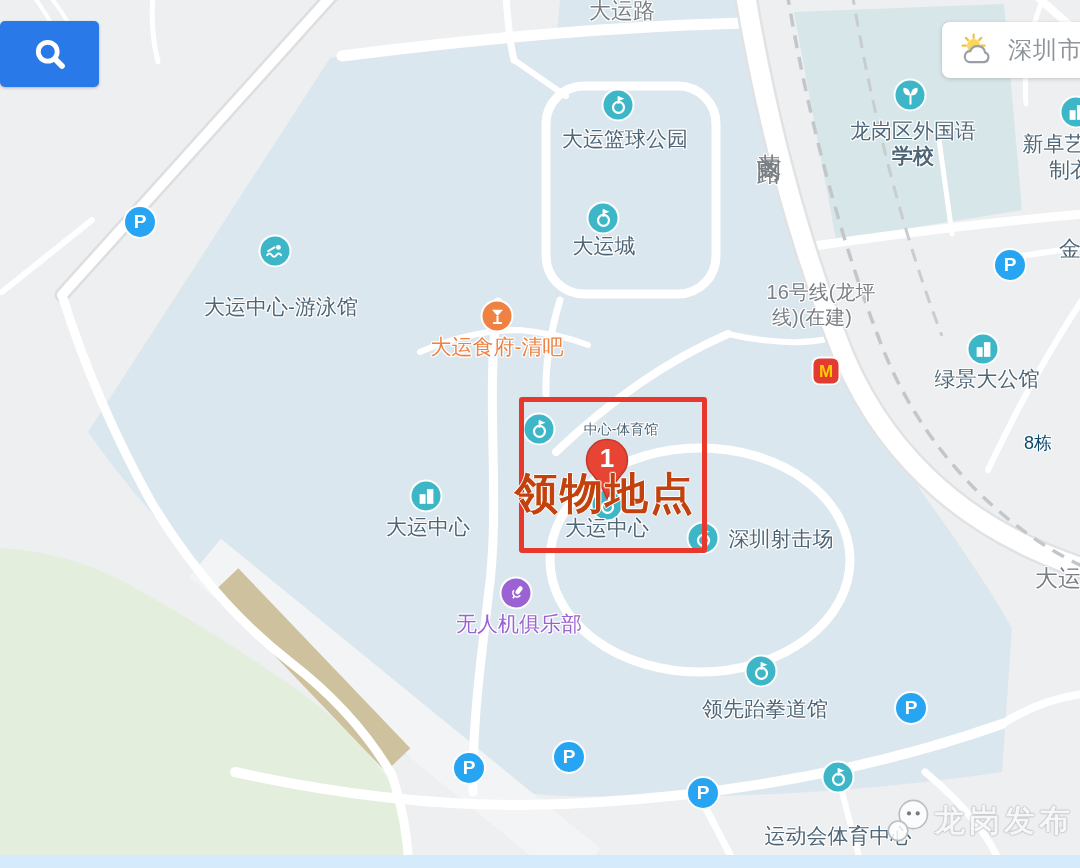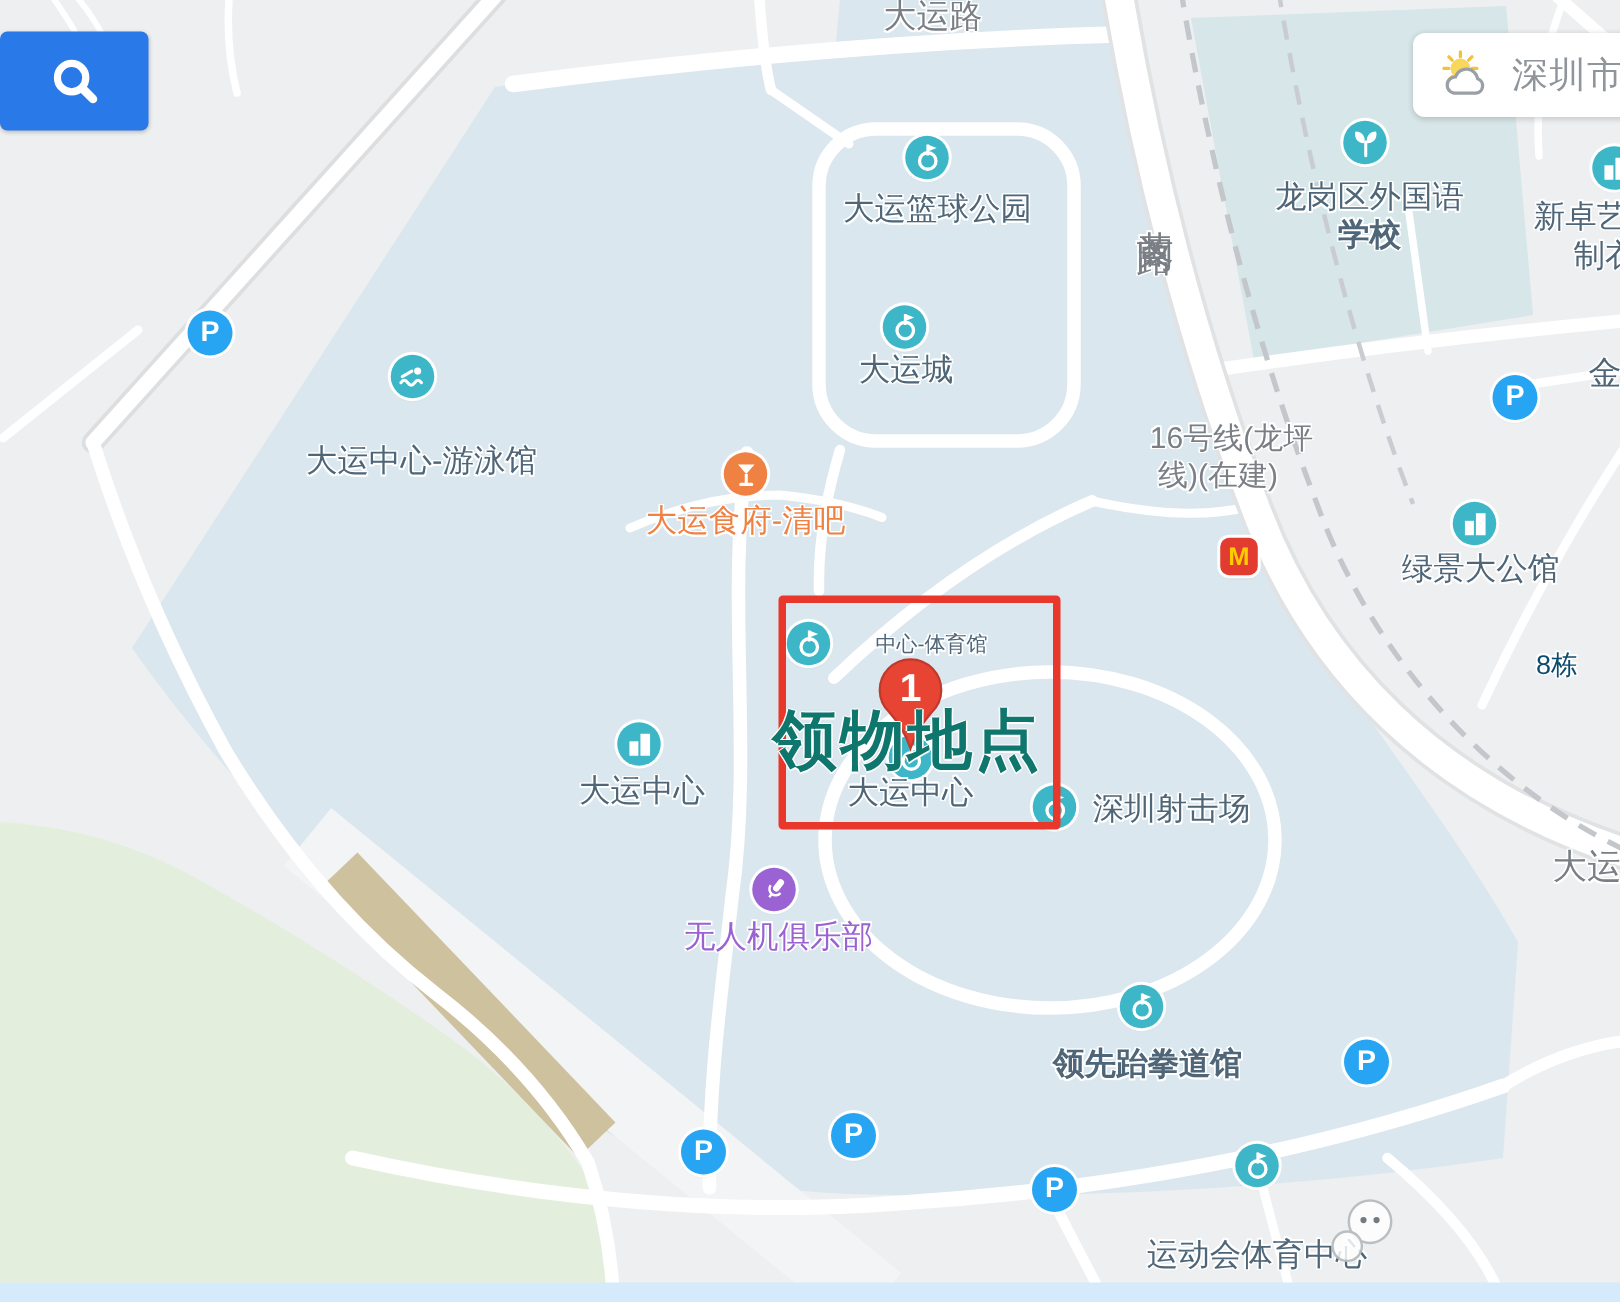--- a/index.html
+++ b/index.html
@@ -213,21 +213,21 @@
         </svg>
       </div>
       <div class="lbl" style="left: 519px; top: 624px; font-size: 21px; color: rgb(154, 98, 210);">无人机俱乐部</div>
       <div class="mapicon" style="background: rgb(61, 183, 200); left: 761px; top: 671px;">
         <svg viewBox="-12 -12 24 24" width="22" height="22">
           <circle cx="0" cy="2" r="6" fill="none" stroke="#fff" stroke-width="2.4"></circle>
           <path d="M0,-10 V-2" stroke="#fff" stroke-width="2"></path>
           <path d="M0,-10 L6.5,-7.5 L0,-5 Z" fill="#fff"></path>
         </svg>
       </div>
-      <div class="lbl" style="left: 765px; top: 709px; font-size: 21px; font-weight: bold;">领先跆拳道馆</div>
+      <div class="lbl" style="left: 765px; top: 709px; font-size: 21px;">领先跆拳道馆</div>
       <div class="mapicon" style="background: rgb(61, 183, 200); left: 838px; top: 777px;">
         <svg viewBox="-12 -12 24 24" width="22" height="22">
           <circle cx="0" cy="2" r="6" fill="none" stroke="#fff" stroke-width="2.4"></circle>
           <path d="M0,-10 V-2" stroke="#fff" stroke-width="2"></path>
           <path d="M0,-10 L6.5,-7.5 L0,-5 Z" fill="#fff"></path>
         </svg>
       </div>
       <div class="lbl" style="left: 838px; top: 836px; font-size: 21px;">运动会体育中心</div>
       <div class="mapicon sq" style="background: rgb(226, 59, 47); left: 826px; top: 371px;">M</div>
       <div class="lbl road" style="left: 622px; top: 11px; font-size: 22px;">大运路</div>
@@ -244,21 +244,21 @@
       <div class="mapicon park" style="background: rgb(40, 165, 242); left: 469px; top: 768px;">P</div>
       <div class="mapicon park" style="background: rgb(40, 165, 242); left: 703px; top: 793px;">P</div>
     </div>
 
   <div class="layer" id="annotation">
     <div class="redbox" id="redbox" style="left: 519px; top: 397px; width: 178px; height: 146px; border-color: rgb(232, 56, 43);"></div>
     <svg class="pin" id="pin" width="46" height="66" viewBox="-23 -23 46 66" style="left: 584px; top: 436px;">
       <path d="M0,40 C-4,28 -9,22 -14,16 A20.5,20.5 0 1 1 14,16 C9,22 4,28 0,40 Z" fill="#e8name" style="fill:#e84433" stroke="#bf3a2b" stroke-width="1.5"></path>
       <text x="0" y="8" text-anchor="middle" font-size="26" font-weight="bold" fill="#ffffff">1</text>
     </svg>
-    <div class="redlabel" id="redlabel" style="left: 605px; top: 494px; color: #0f766e;">领物地点</div>
+    <div class="redlabel" id="redlabel" style="left: 605px; top: 494px; color: #c2410c;">领物地点</div>
   </div>
 
   <div class="search-btn">
     <svg viewBox="0 0 24 24" width="36" height="36">
       <circle cx="10.5" cy="10.5" r="6.3" fill="none" stroke="#fff" stroke-width="3.2"></circle>
       <path d="M15.5,15.5 L20,20" stroke="#fff" stroke-width="3.8" stroke-linecap="round"></path>
     </svg>
   </div>
 
   <div class="weather">
@@ -272,16 +272,17 @@
     <span class="city">深圳市</span>
   </div>
 
   <div class="watermark">
     <svg viewBox="0 0 46 46" width="50" height="50">
       <circle cx="27" cy="17" r="13" fill="rgba(255,255,255,.88)" stroke="#b9bcbe" stroke-width="1.5"></circle>
       <circle cx="13" cy="32" r="9" fill="rgba(255,255,255,.88)" stroke="#b9bcbe" stroke-width="1.5"></circle>
       <circle cx="23" cy="16" r="1.9" fill="#6f7479"></circle>
       <circle cx="31" cy="16" r="1.9" fill="#6f7479"></circle>
     </svg>
+    <span class="wm-text">龙岗发布</span>
   </div>
 
   <div class="bottomstrip"></div>
 </div>
 
 </body></html>

